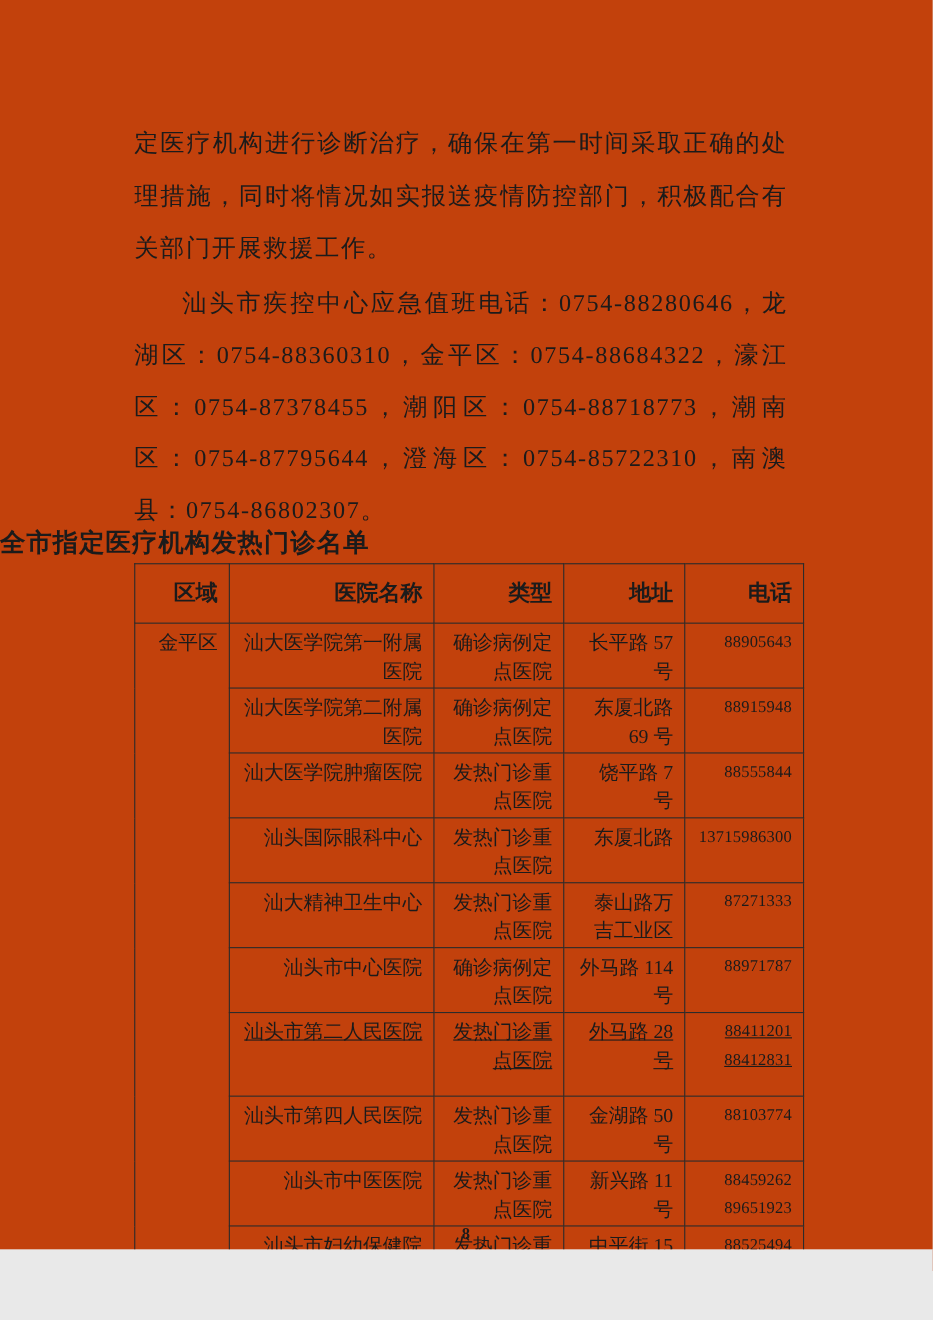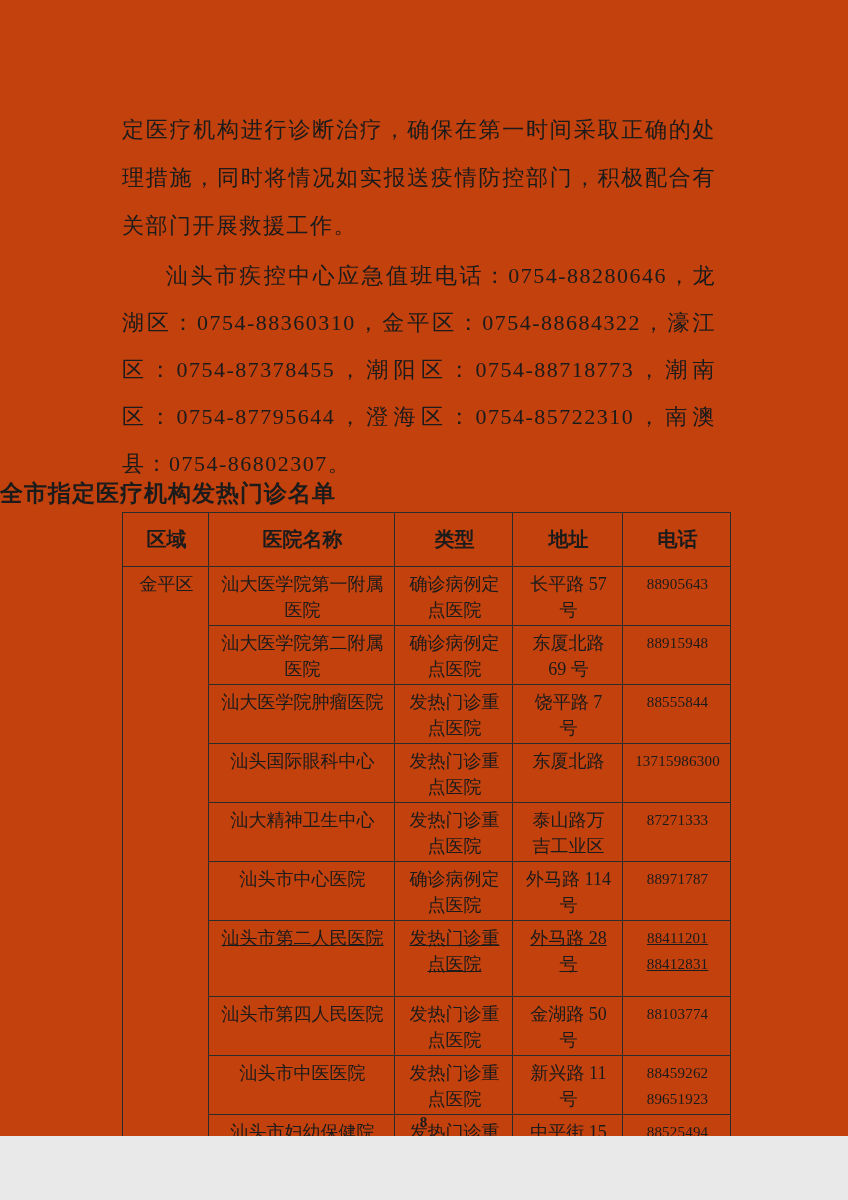--- a/index.html
+++ b/index.html
@@ -41,21 +41,21 @@
     width: 608px;
     border-collapse: collapse;
     table-layout: fixed;
     font-size: 18px;
     line-height: 26px;
   }
   table.clinics td, table.clinics th {
     border: 1.5px solid #2b2b2b;
     vertical-align: top;
     padding: 4px 10px 2px 12px;
-    text-align: center;
+    text-align: right;
     font-weight: 500;
     word-break: break-word;
   }
   table.clinics th {
     vertical-align: middle;
     font-size: 20px;
     font-weight: 600;
     height: 54px;
     padding-top: 0;
   }

